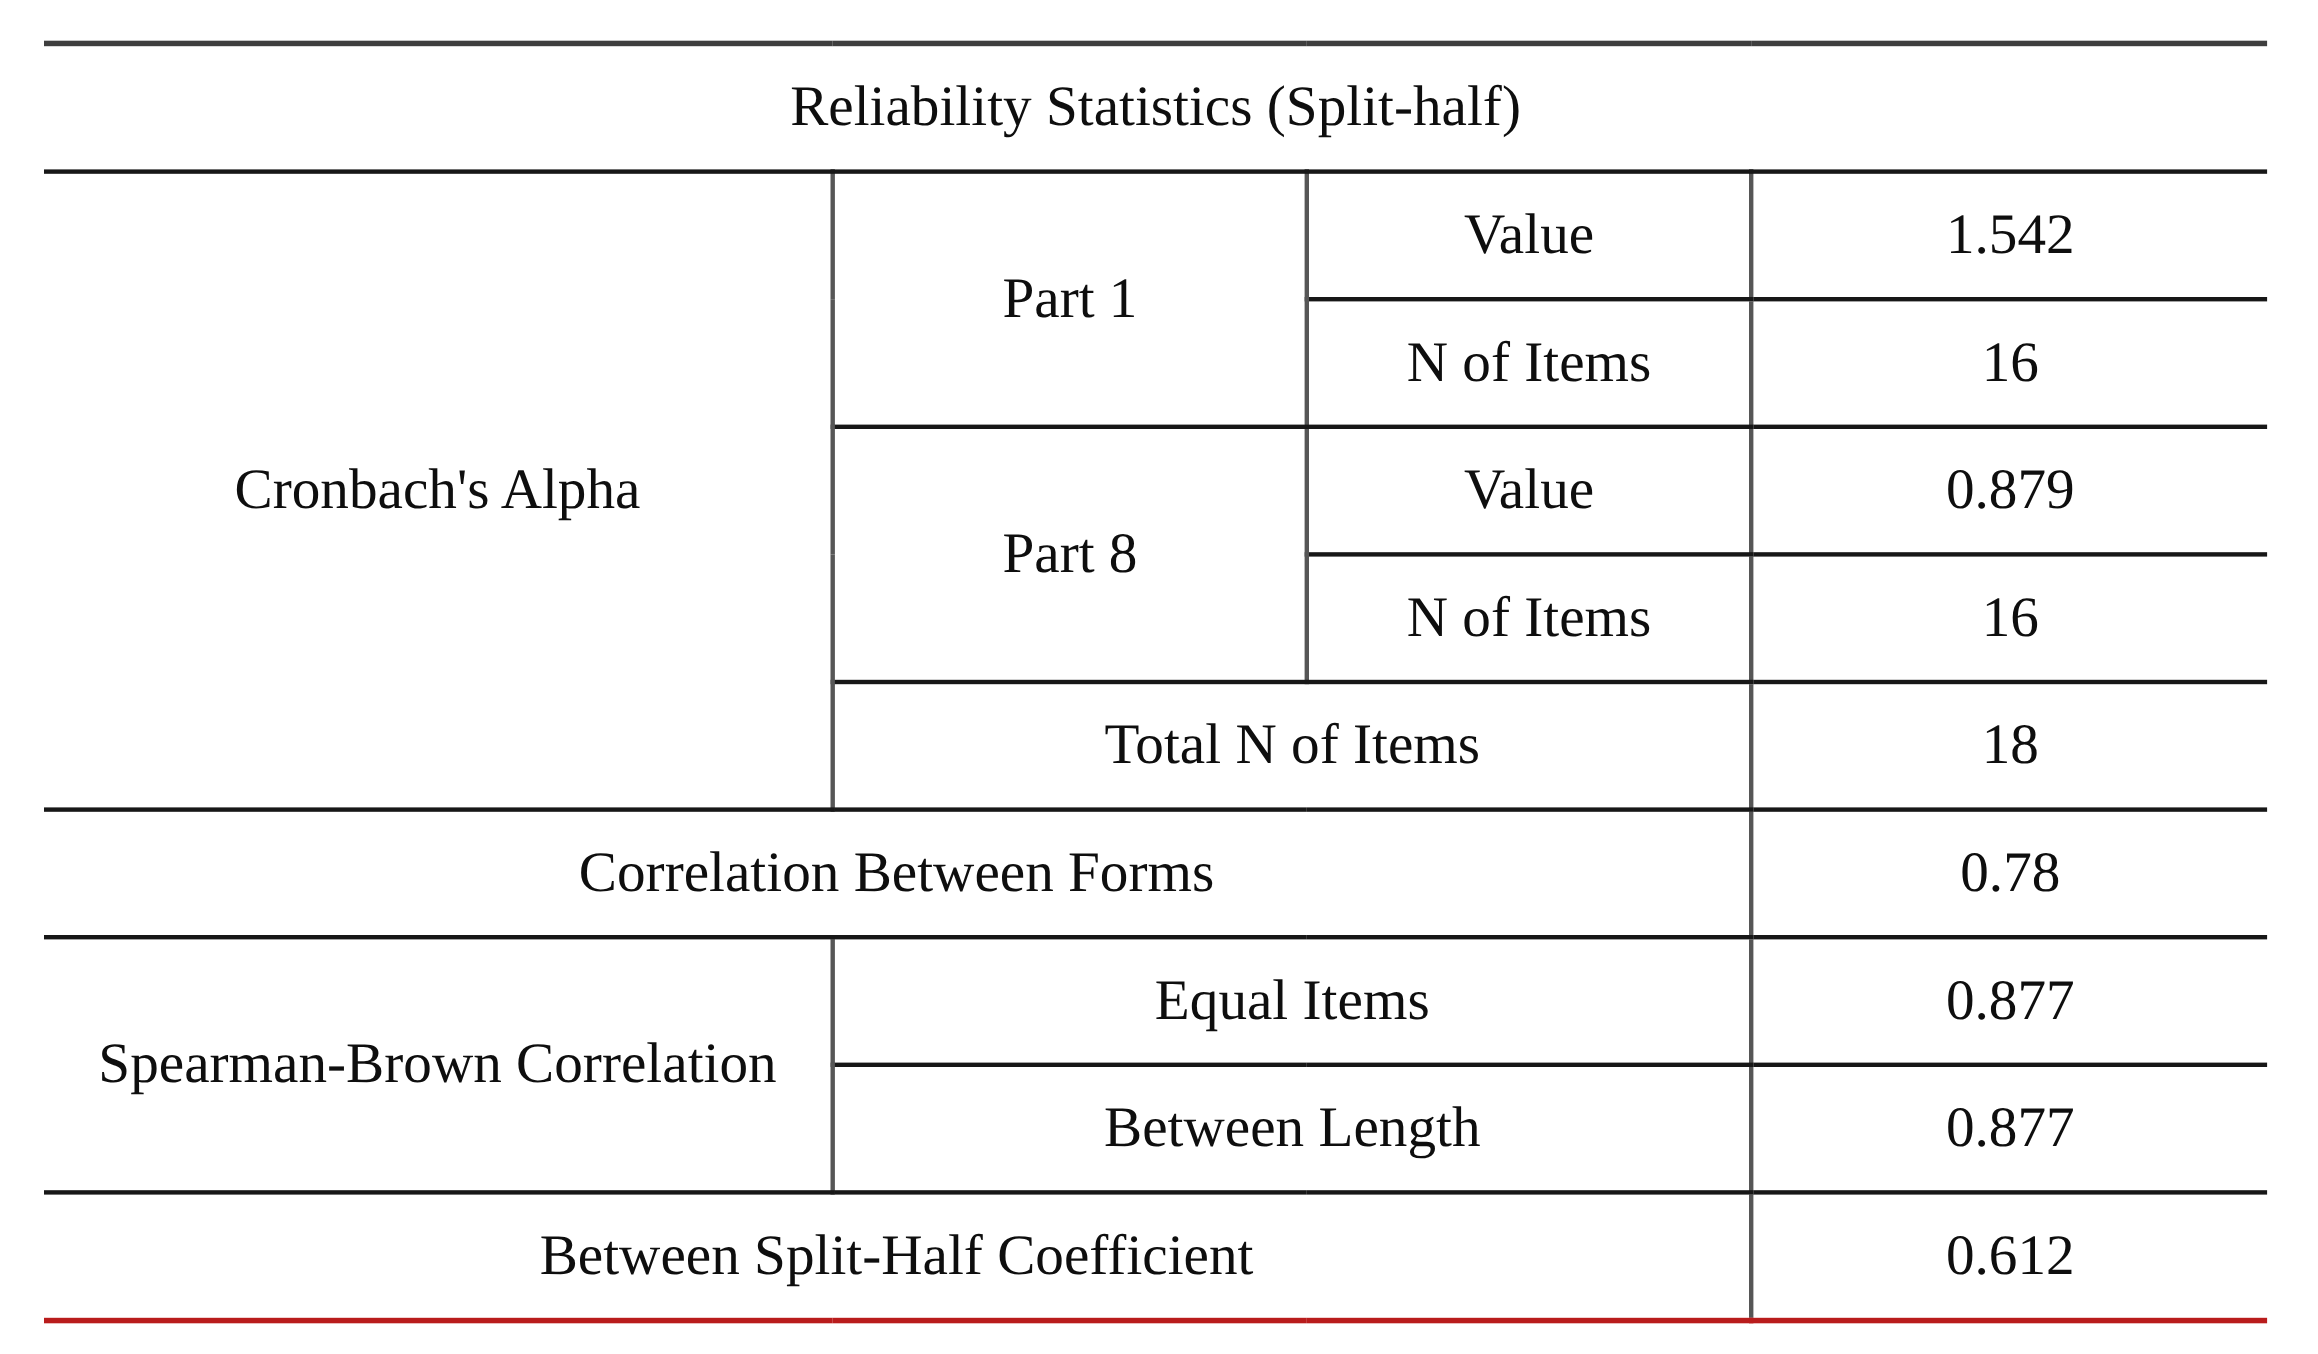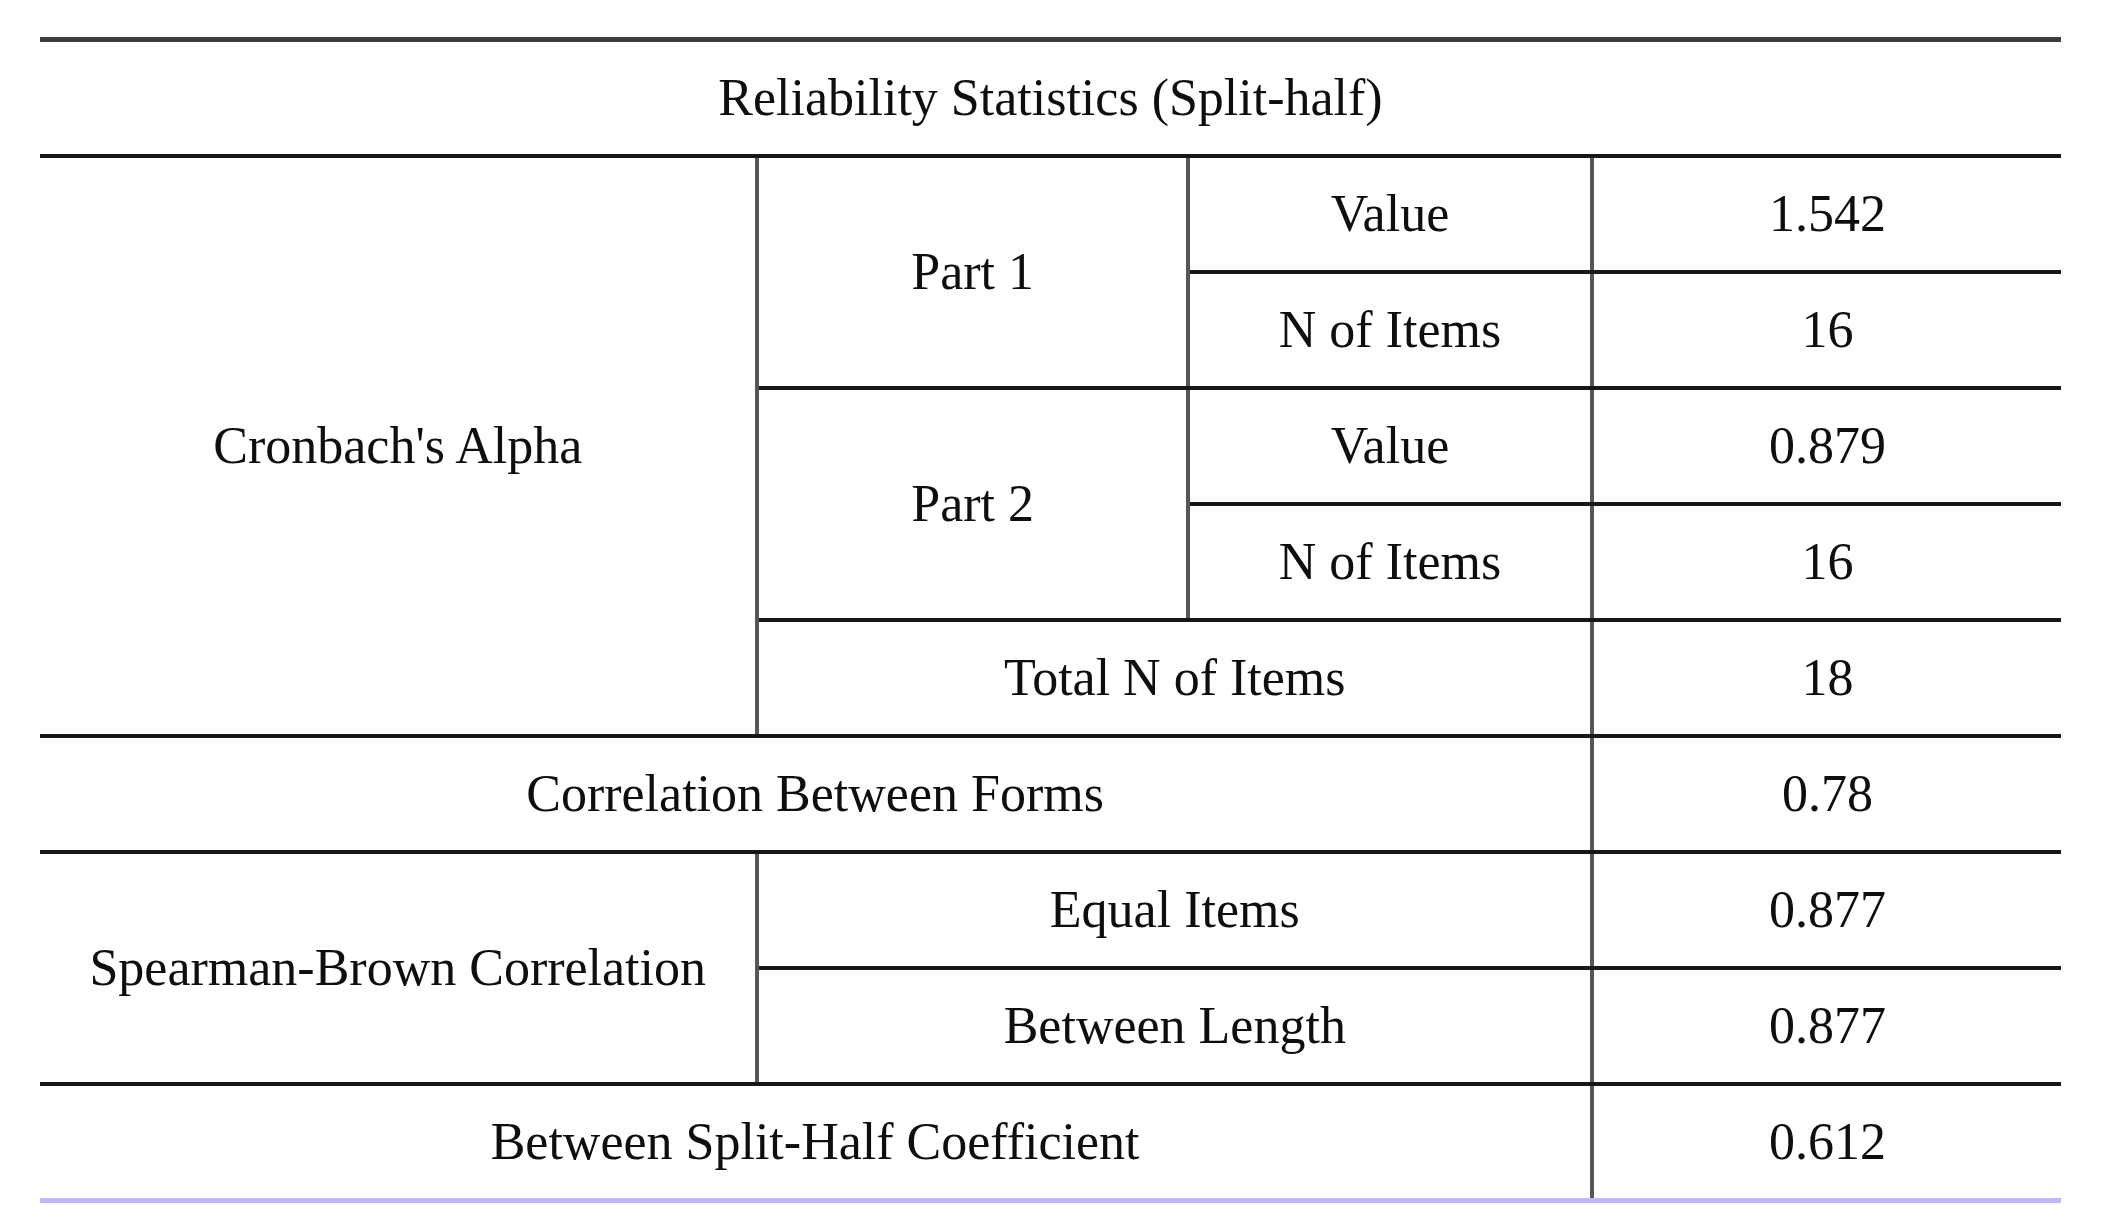--- a/index.html
+++ b/index.html
@@ -19,21 +19,21 @@
     position: absolute;
     left: 40px;
     top: 37px;
     width: 2021px;
   }
   table.stats {
     width: 100%;
     border-collapse: collapse;
     table-layout: fixed;
     border-top: 5px solid #3e3e3e;
-    border-bottom: 5px solid #c4b5fd;
+    border-bottom: 5px solid #b91c1c;
     font-size: 52px;
   }
   table.stats td {
     text-align: center;
     vertical-align: middle;
     height: 112px;
     padding: 0 8px;
     font-weight: 400;
     line-height: 1.15;
     overflow: hidden;
@@ -74,21 +74,21 @@
       <td class="vr hb">Value</td>
       <td class="hb">1.542</td>
     </tr>
 
     <tr>
       <td class="vr hb">N of Items</td>
       <td class="hb">16</td>
     </tr>
 
     <tr>
-      <td rowspan="2" class="vr hb">Part 2</td>
+      <td rowspan="2" class="vr hb">Part 8</td>
       <td class="vr hb">Value</td>
       <td class="hb">0.879</td>
     </tr>
 
     <tr>
       <td class="vr hb">N of Items</td>
       <td class="hb">16</td>
     </tr>
 
     <tr>

